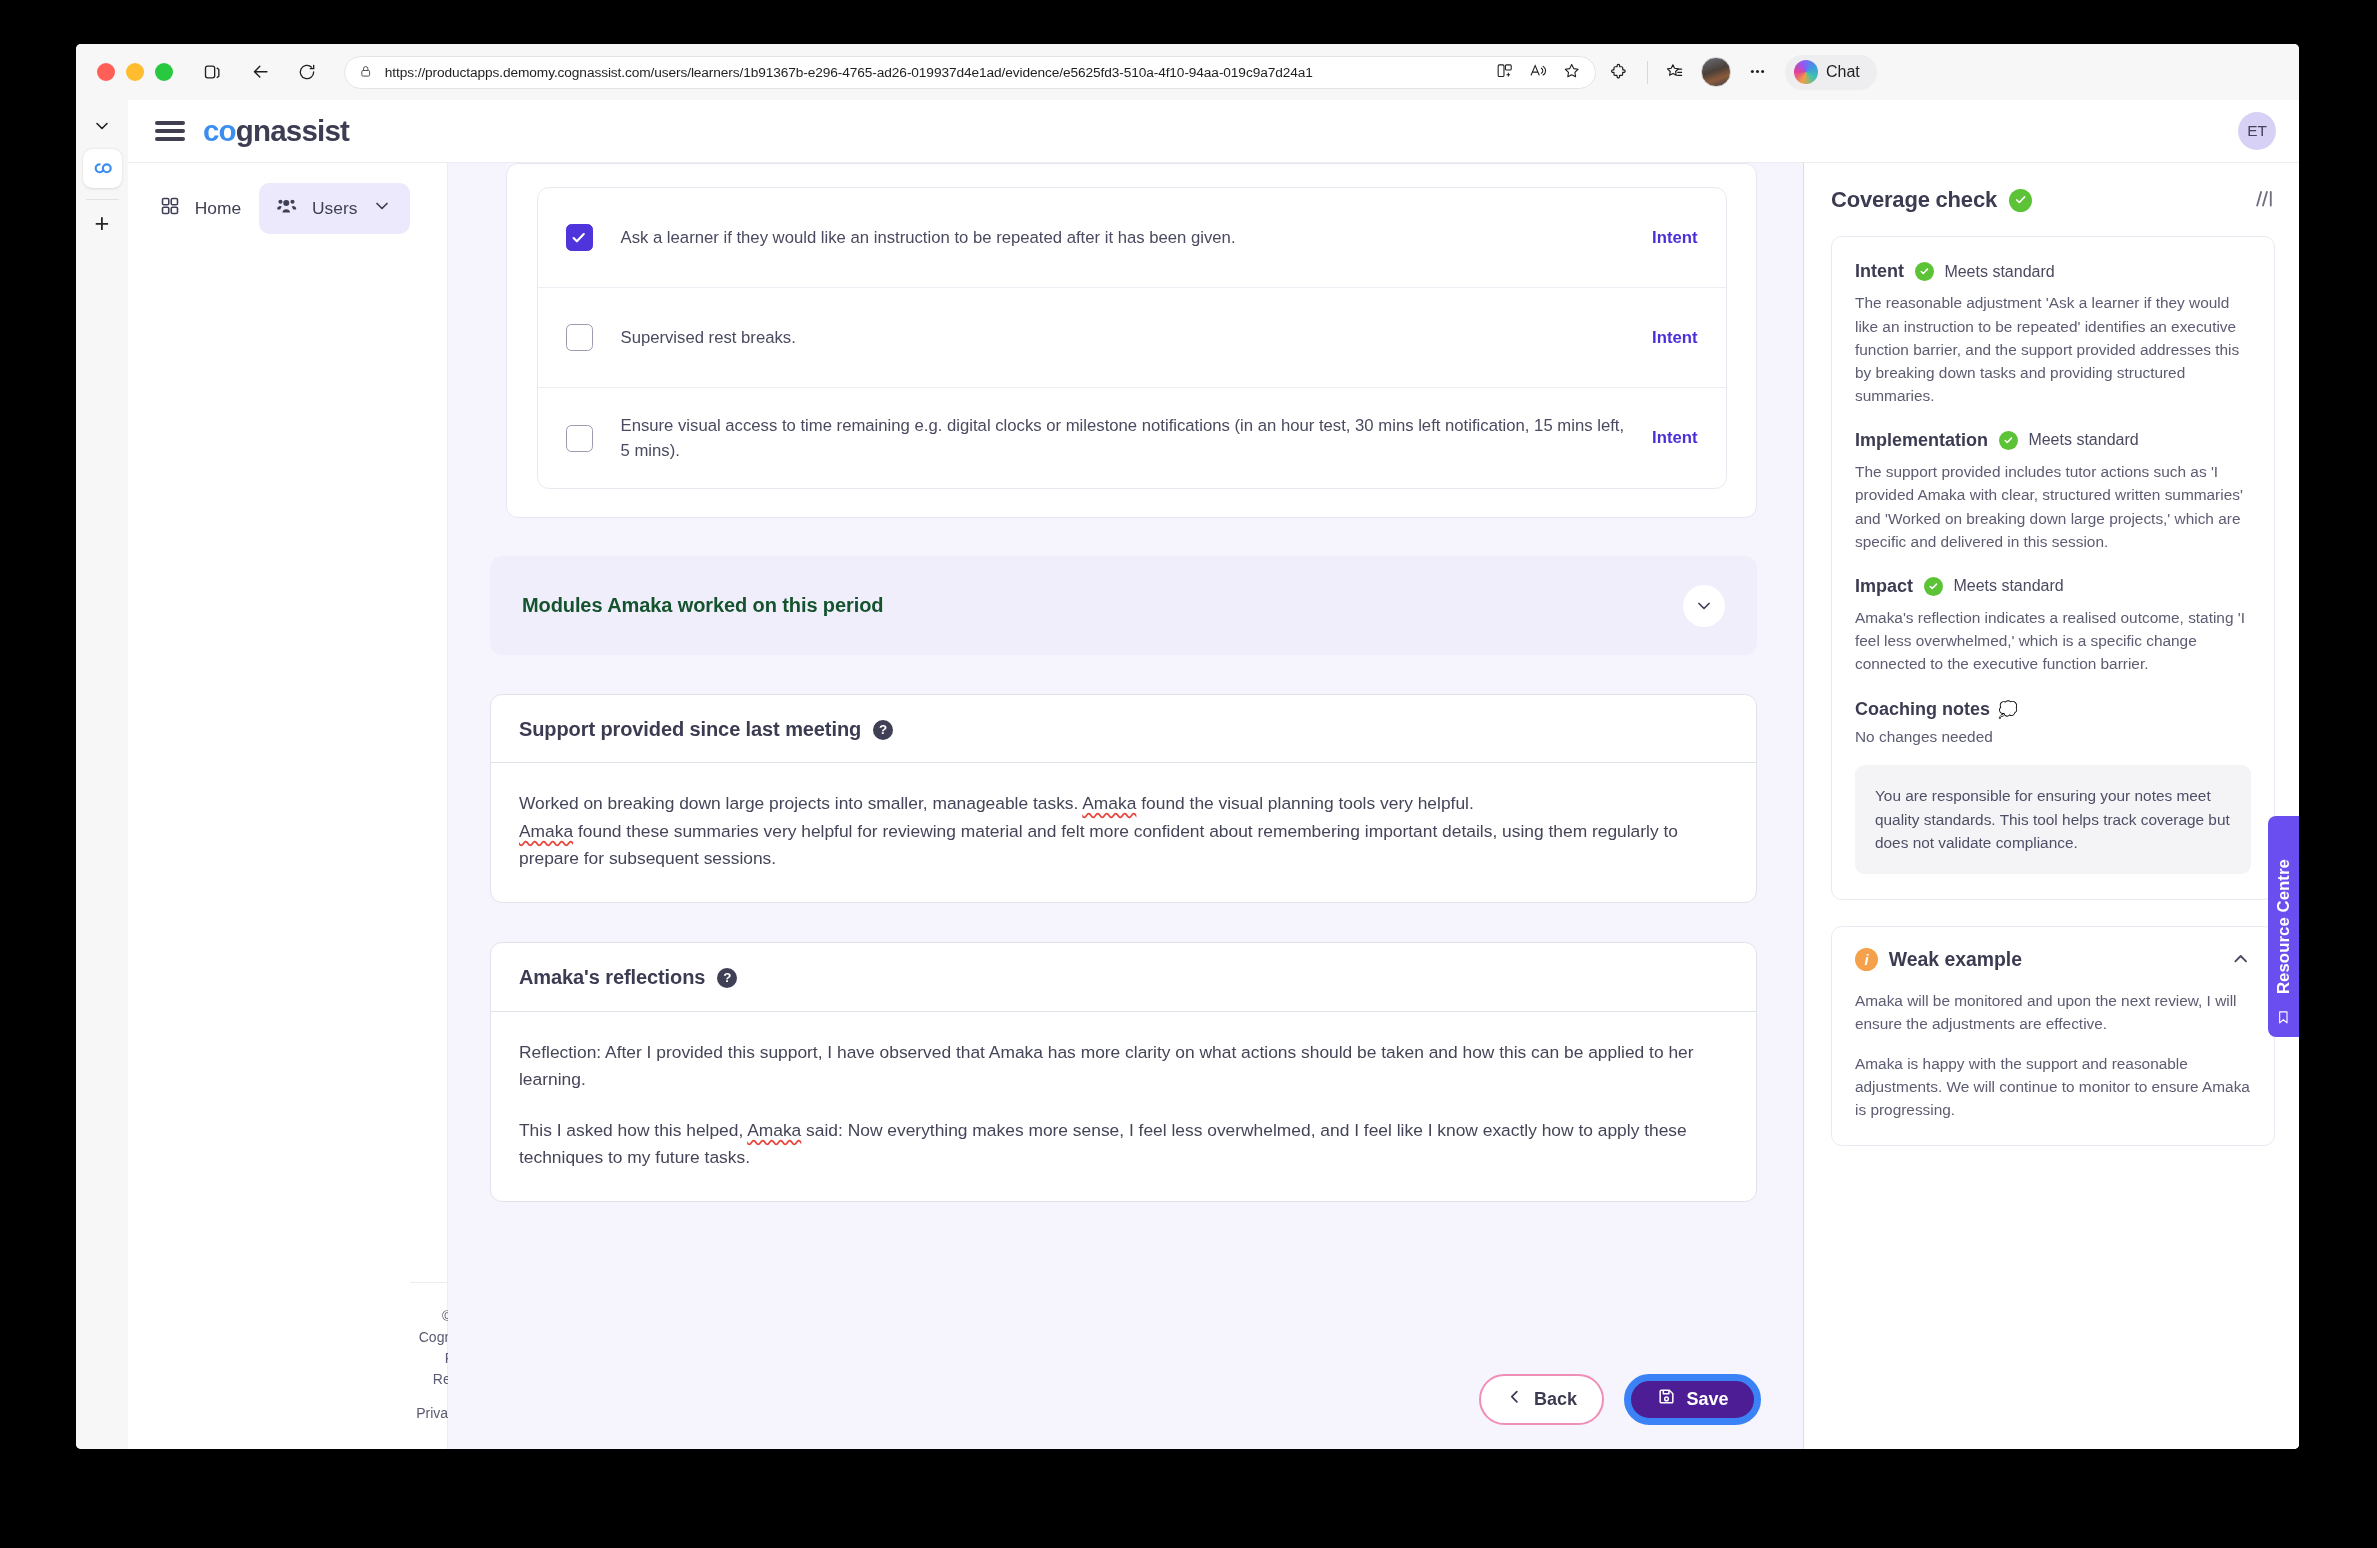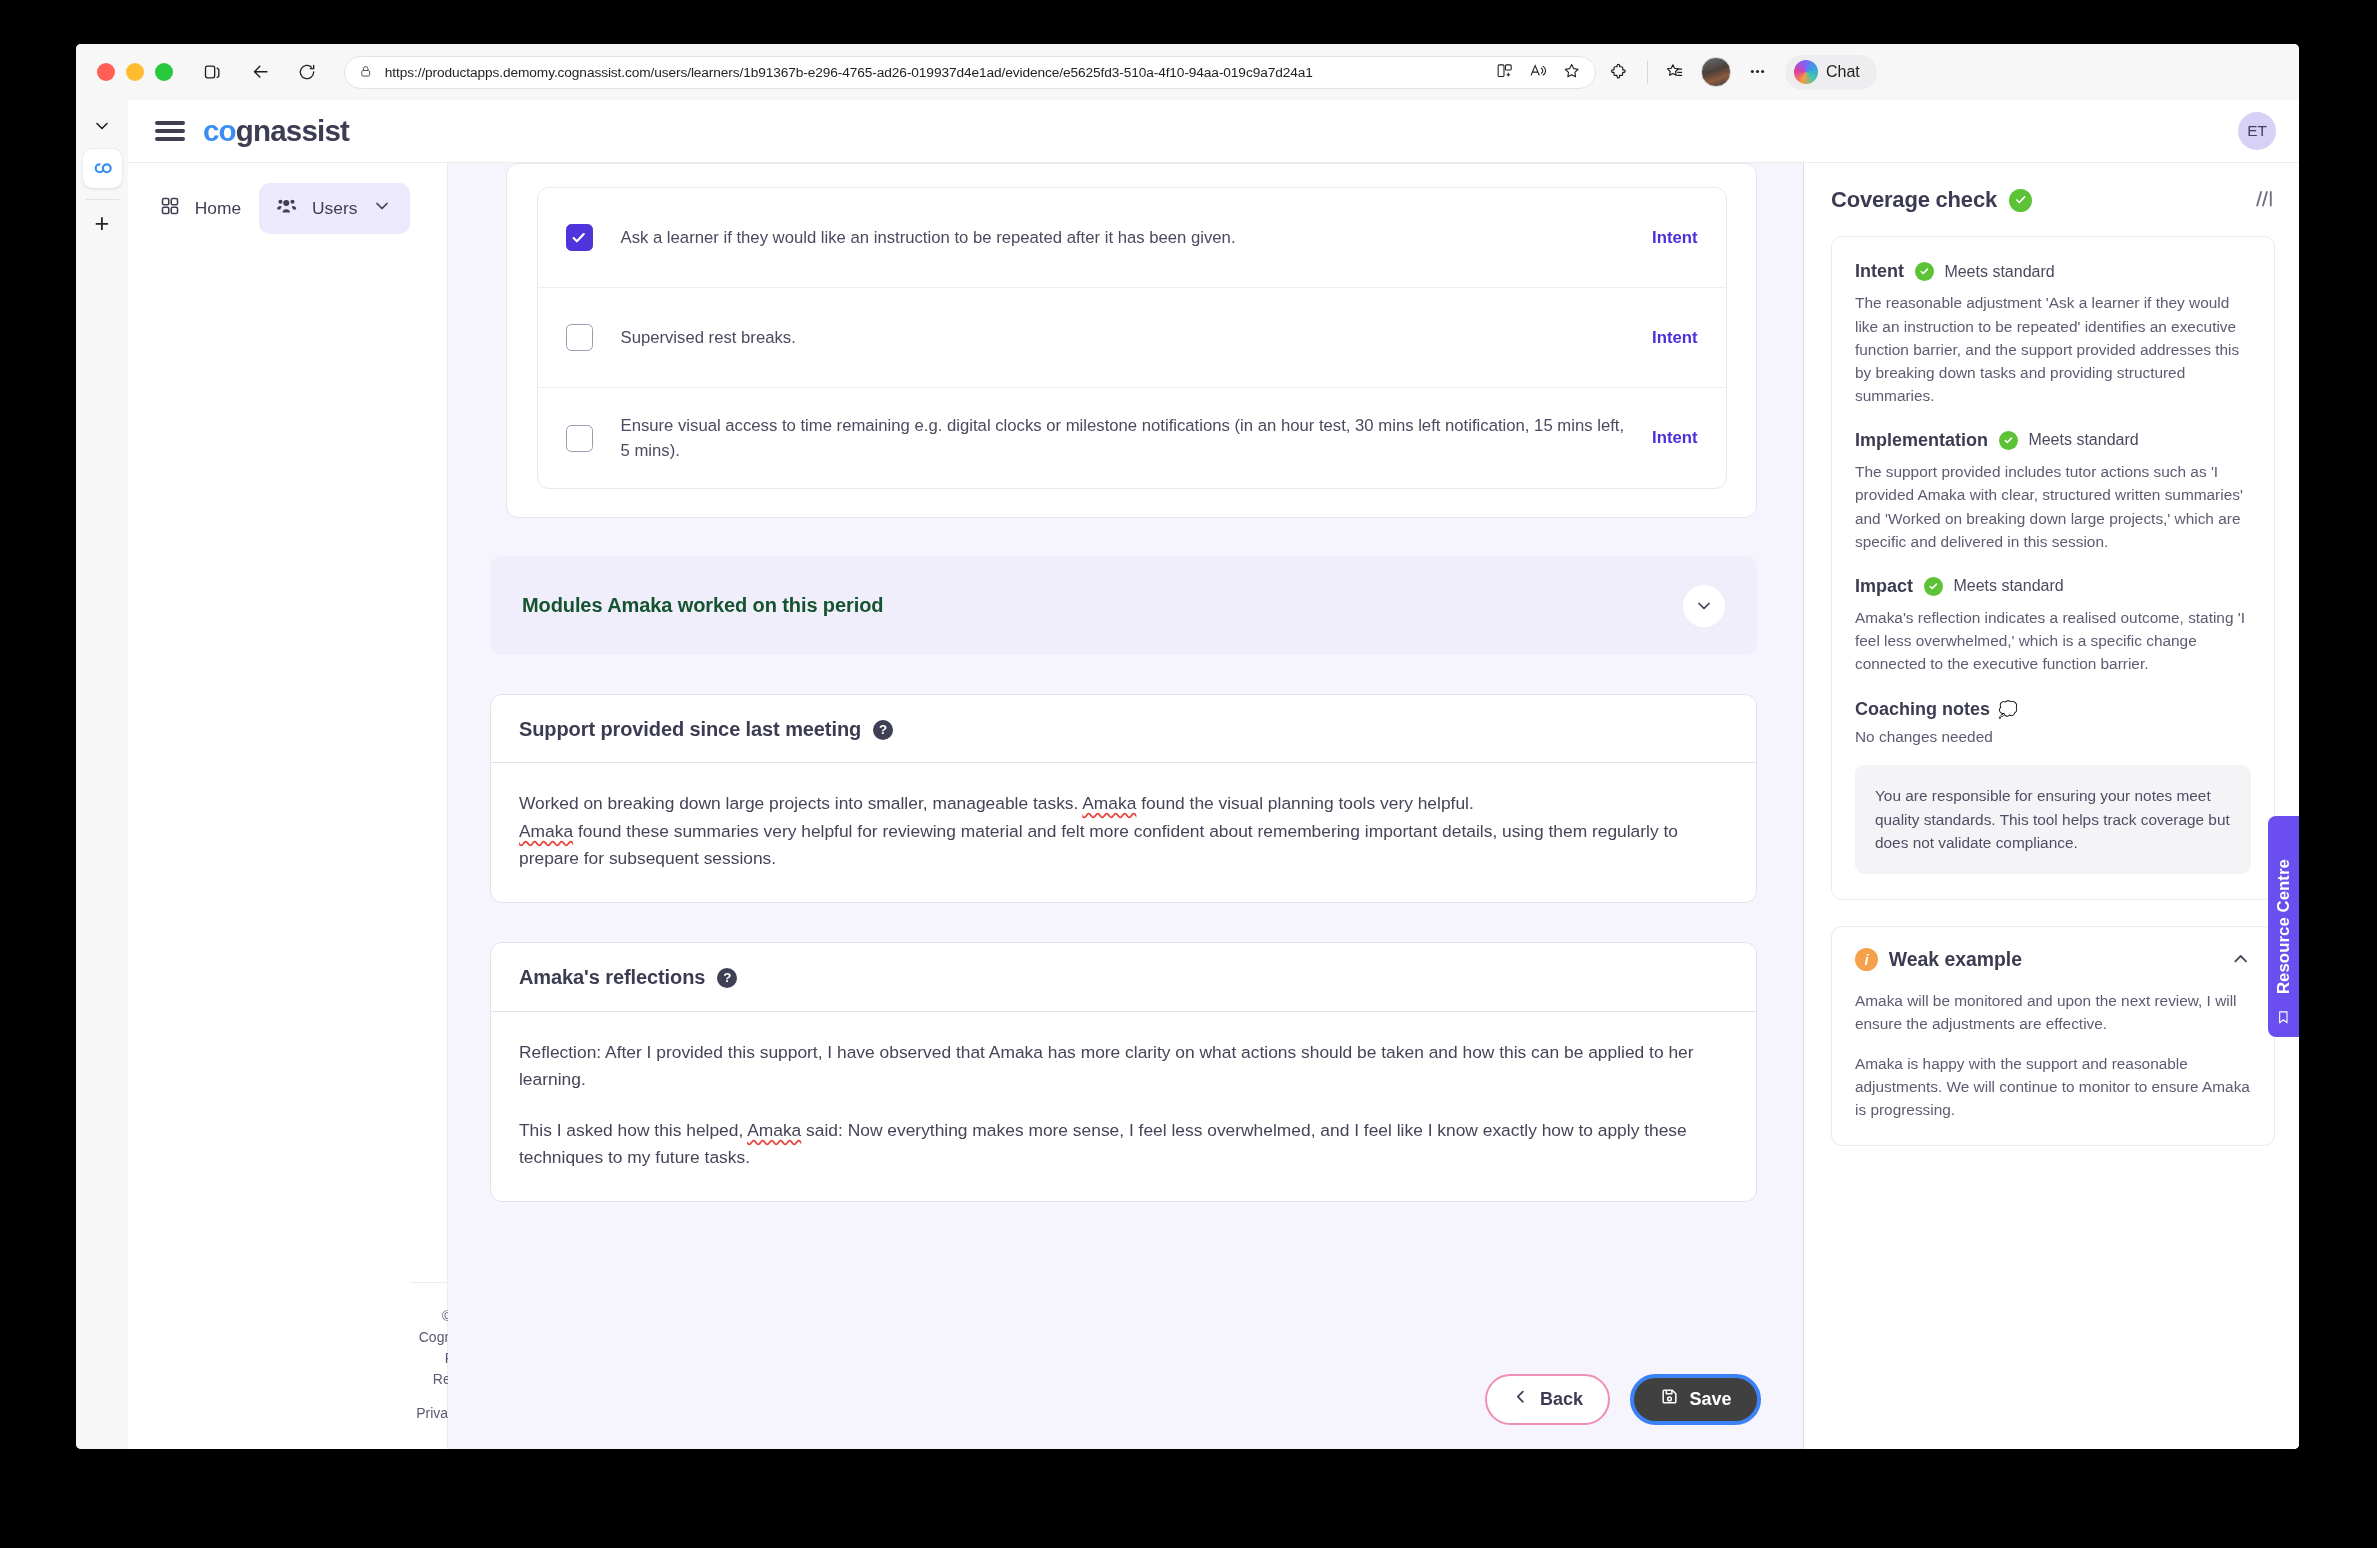--- a/index.html
+++ b/index.html
@@ -327,21 +327,21 @@
     z-index: 20;
   }
   .btn {
     display: flex; align-items: center; gap: 10.7px;
     height: 51px; padding: 0 25.4px;
     border-radius: 25.4px;
     font-size: 18px; font-weight: 700;
     cursor: pointer;
   }
   .btn-back { background: #ffffff; border: 2px solid #ef8fb8; color: #3b3b52; }
-  .btn-save { background: #404040; border: 4px solid #3b82f6; color: #ffffff; }
+  .btn-save { background: #4c1d95; border: 7px solid #3b82f6; color: #ffffff; }
 </style>
 </head>
 <body>
 
 <div class="browser-window">
 
   <div class="browser-topbar">
     <div class="traffic">
       <div class="dot red"></div>
       <div class="dot yellow"></div>

